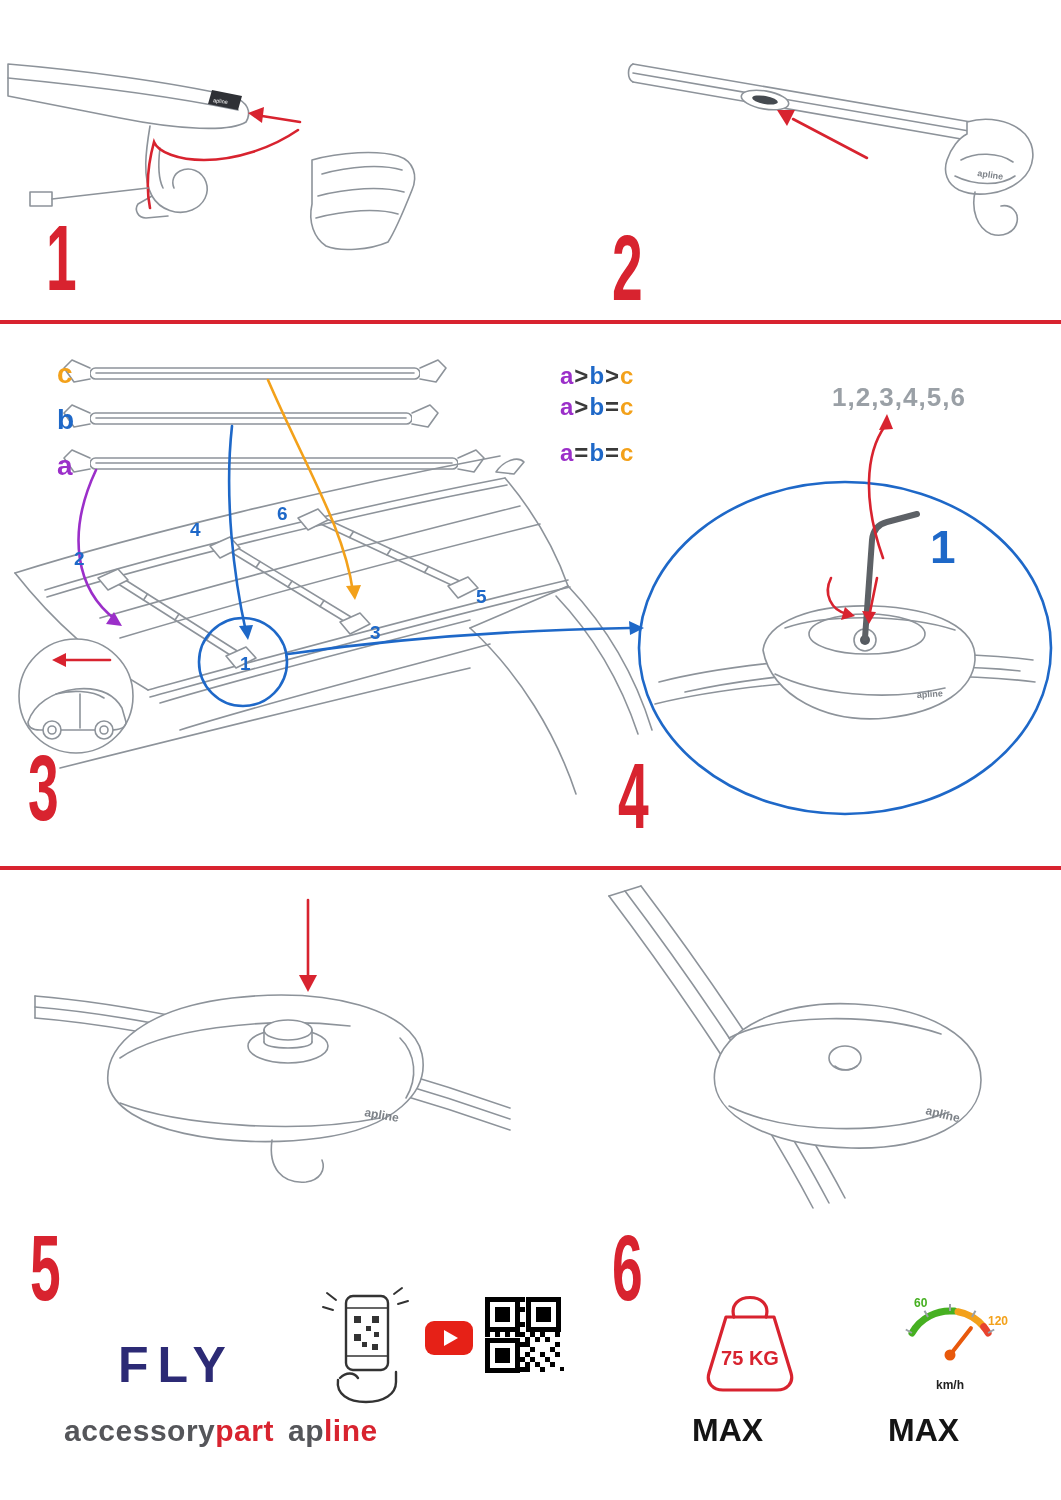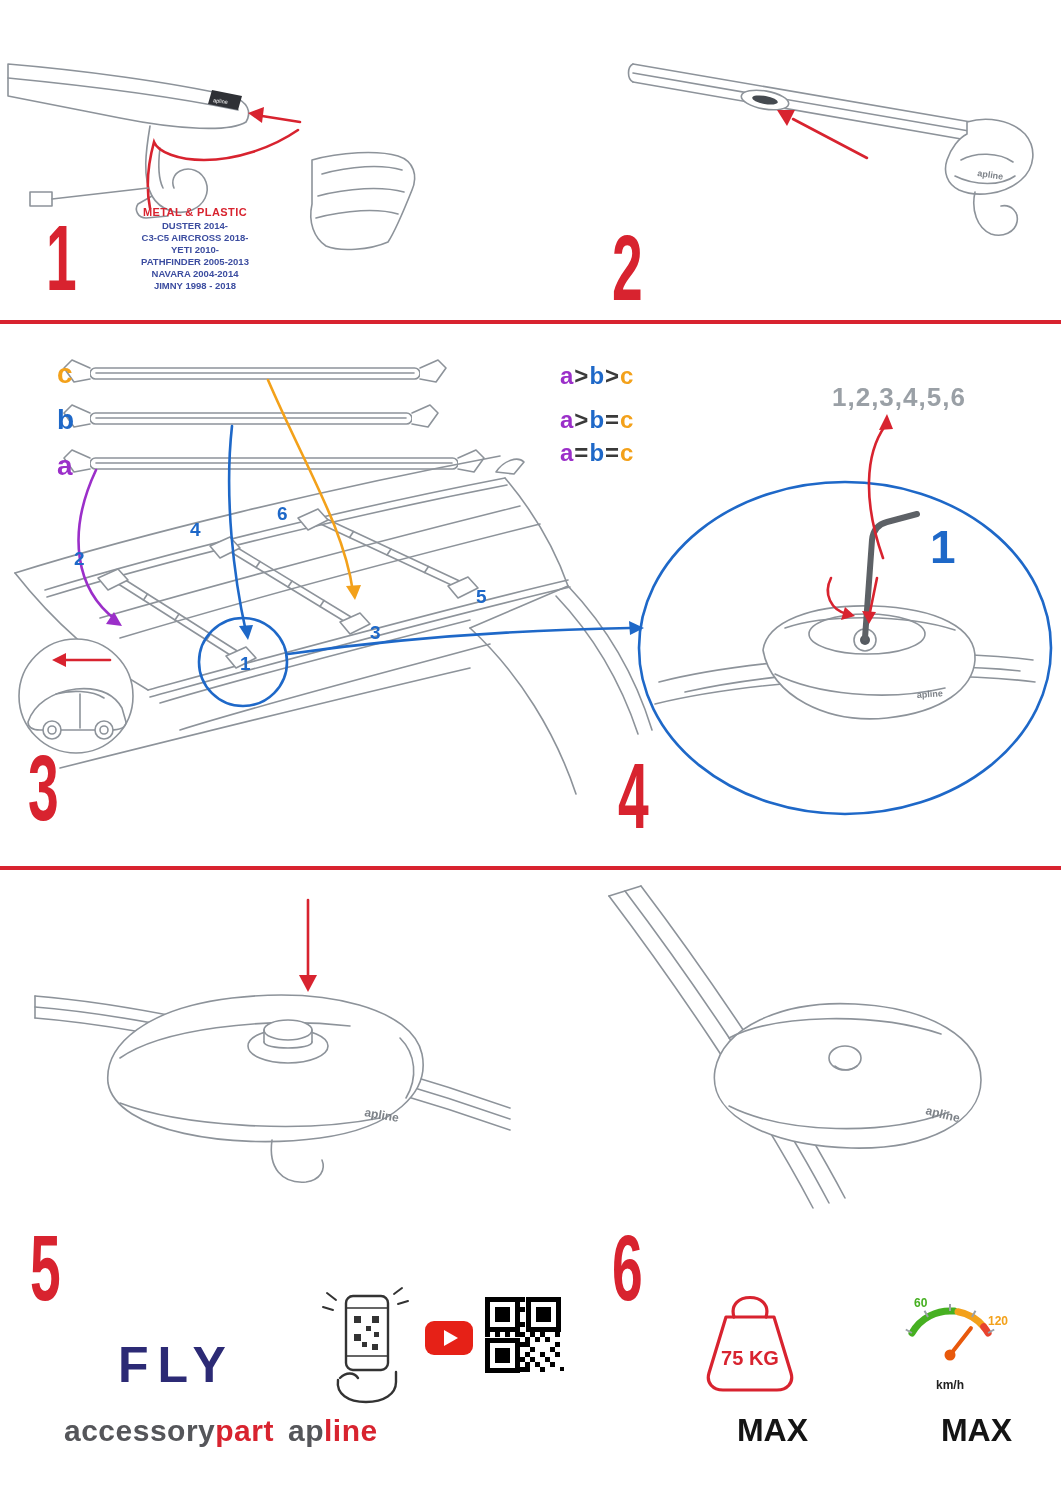--- a/index.html
+++ b/index.html
@@ -17,21 +17,21 @@
   .lab-a{color:#9b2fc9}.lab-b{color:#1e68c8}.lab-c{color:#f3a11a}
   .legend-row{position:absolute;font-weight:bold;font-size:24px;letter-spacing:1px;z-index:6;}
   .tok-a{color:#9b2fc9}.tok-b{color:#1e68c8}.tok-c{color:#f3a11a}.tok-op{color:#3a3a3a}
   .pos-num{position:absolute;color:#1e68c8;font-weight:bold;font-size:19px;z-index:6;}
   .seq{color:#9aa0a6;font-weight:bold;font-size:26px;letter-spacing:1px;}
   .big-one{color:#1e68c8;font-weight:bold;font-size:46px;}
   .fly{color:#2c2a75;font-size:50px;letter-spacing:9px;font-weight:bold;}
   .brand{font-size:30px;font-weight:bold;color:#55565a;letter-spacing:.5px;}
   .brand .red{color:#d8232f;}
   .brand .gap{display:inline-block;width:14px;}
-  .max{font-size:32px;font-weight:bold;color:#141414;text-align:right;}
+  .max{font-size:32px;font-weight:bold;color:#141414;text-align:left;}
   svg{overflow:visible;}
   .ln{stroke:#8d939a;fill:none;stroke-width:1.6;stroke-linecap:round;stroke-linejoin:round;}
   .lnw{stroke:#8d939a;fill:#fff;stroke-width:1.6;stroke-linecap:round;stroke-linejoin:round;}
   .red{stroke:#d8232f;fill:none;stroke-width:2.6;stroke-linecap:round;}
   .redf{fill:#d8232f;stroke:none;}
   .blu{stroke:#1e68c8;fill:none;stroke-width:2.6;stroke-linecap:round;}
   .bluf{fill:#1e68c8;stroke:none;}
   .tiny{font-size:9px;fill:#7d8288;font-weight:bold;}
 </style>
 </head>
@@ -64,31 +64,20 @@
       <path class="red" d="M300,84 L262,78"></path>
       <polygon class="redf" points="248,75 264,69 262,85"></polygon>
       <path class="red" d="M298,92 C272,110 236,122 204,122 C178,122 158,114 154,104 C148,126 146,150 150,170"></path>
     </g>
     <g>
       <rect x="30" y="154" width="22" height="14" class="ln"></rect>
       <path class="ln" d="M52,161 L148,150"></path>
     </g>
   </svg>
 
-  <div class="mp">
-    <div class="mp-heading">METAL &amp; PLASTIC</div>
-    <div class="mp-models">
-      <div>DUSTER 2014-</div>
-      <div>C3-C5 AIRCROSS 2018-</div>
-      <div>YETI 2010-</div>
-      <div>PATHFINDER 2005-2013</div>
-      <div>NAVARA 2004-2014</div>
-      <div>JIMNY 1998 - 2018</div>
-    </div>
-  </div>
   <div class="step-num" style="left:46px;top:212px">1</div>
 
   <svg class="abs" style="left:615px;top:40px" width="446" height="250" viewBox="0 0 446 250">
     <g>
       <path class="ln" d="M18,24 L356,82"></path>
       <path class="ln" d="M18,42 L352,100"></path>
       <path class="ln" d="M18,33 L354,91"></path>
       <path class="ln" d="M18,24 C12,27 12,39 18,42"></path>
       <ellipse cx="150" cy="60" rx="24" ry="9" transform="rotate(10 150 60)" class="lnw"></ellipse>
       <ellipse cx="150" cy="60" rx="13" ry="4" transform="rotate(10 150 60)" fill="#454a50"></ellipse>
@@ -205,21 +194,21 @@
     </g>
   </svg>
 
   <span class="txt bar-label lab-c" style="left:57px;top:360px">c</span>
   <span class="txt bar-label lab-b" style="left:57px;top:406px">b</span>
   <span class="txt bar-label lab-a" style="left:57px;top:452px">a</span>
 
   <div class="legend-row" style="left:560px;top:362px">
     <span class="tok-a">a</span><span class="tok-op">&gt;</span><span class="tok-b">b</span><span class="tok-op">&gt;</span><span class="tok-c">c</span>
   </div>
-  <div class="legend-row" style="left:560px;top:406px">
+  <div class="legend-row" style="left:560px;top:393px">
     <span class="tok-a">a</span><span class="tok-op">&gt;</span><span class="tok-b">b</span><span class="tok-op">=</span><span class="tok-c">c</span>
   </div>
   <div class="legend-row" style="left:560px;top:439px">
     <span class="tok-a">a</span><span class="tok-op">=</span><span class="tok-b">b</span><span class="tok-op">=</span><span class="tok-c">c</span>
   </div>
 
   <span class="pos-num" style="left:74px;top:548px">2</span>
   <span class="pos-num" style="left:190px;top:519px">4</span>
   <span class="pos-num" style="left:277px;top:503px">6</span>
   <span class="pos-num" style="left:240px;top:653px">1</span>

